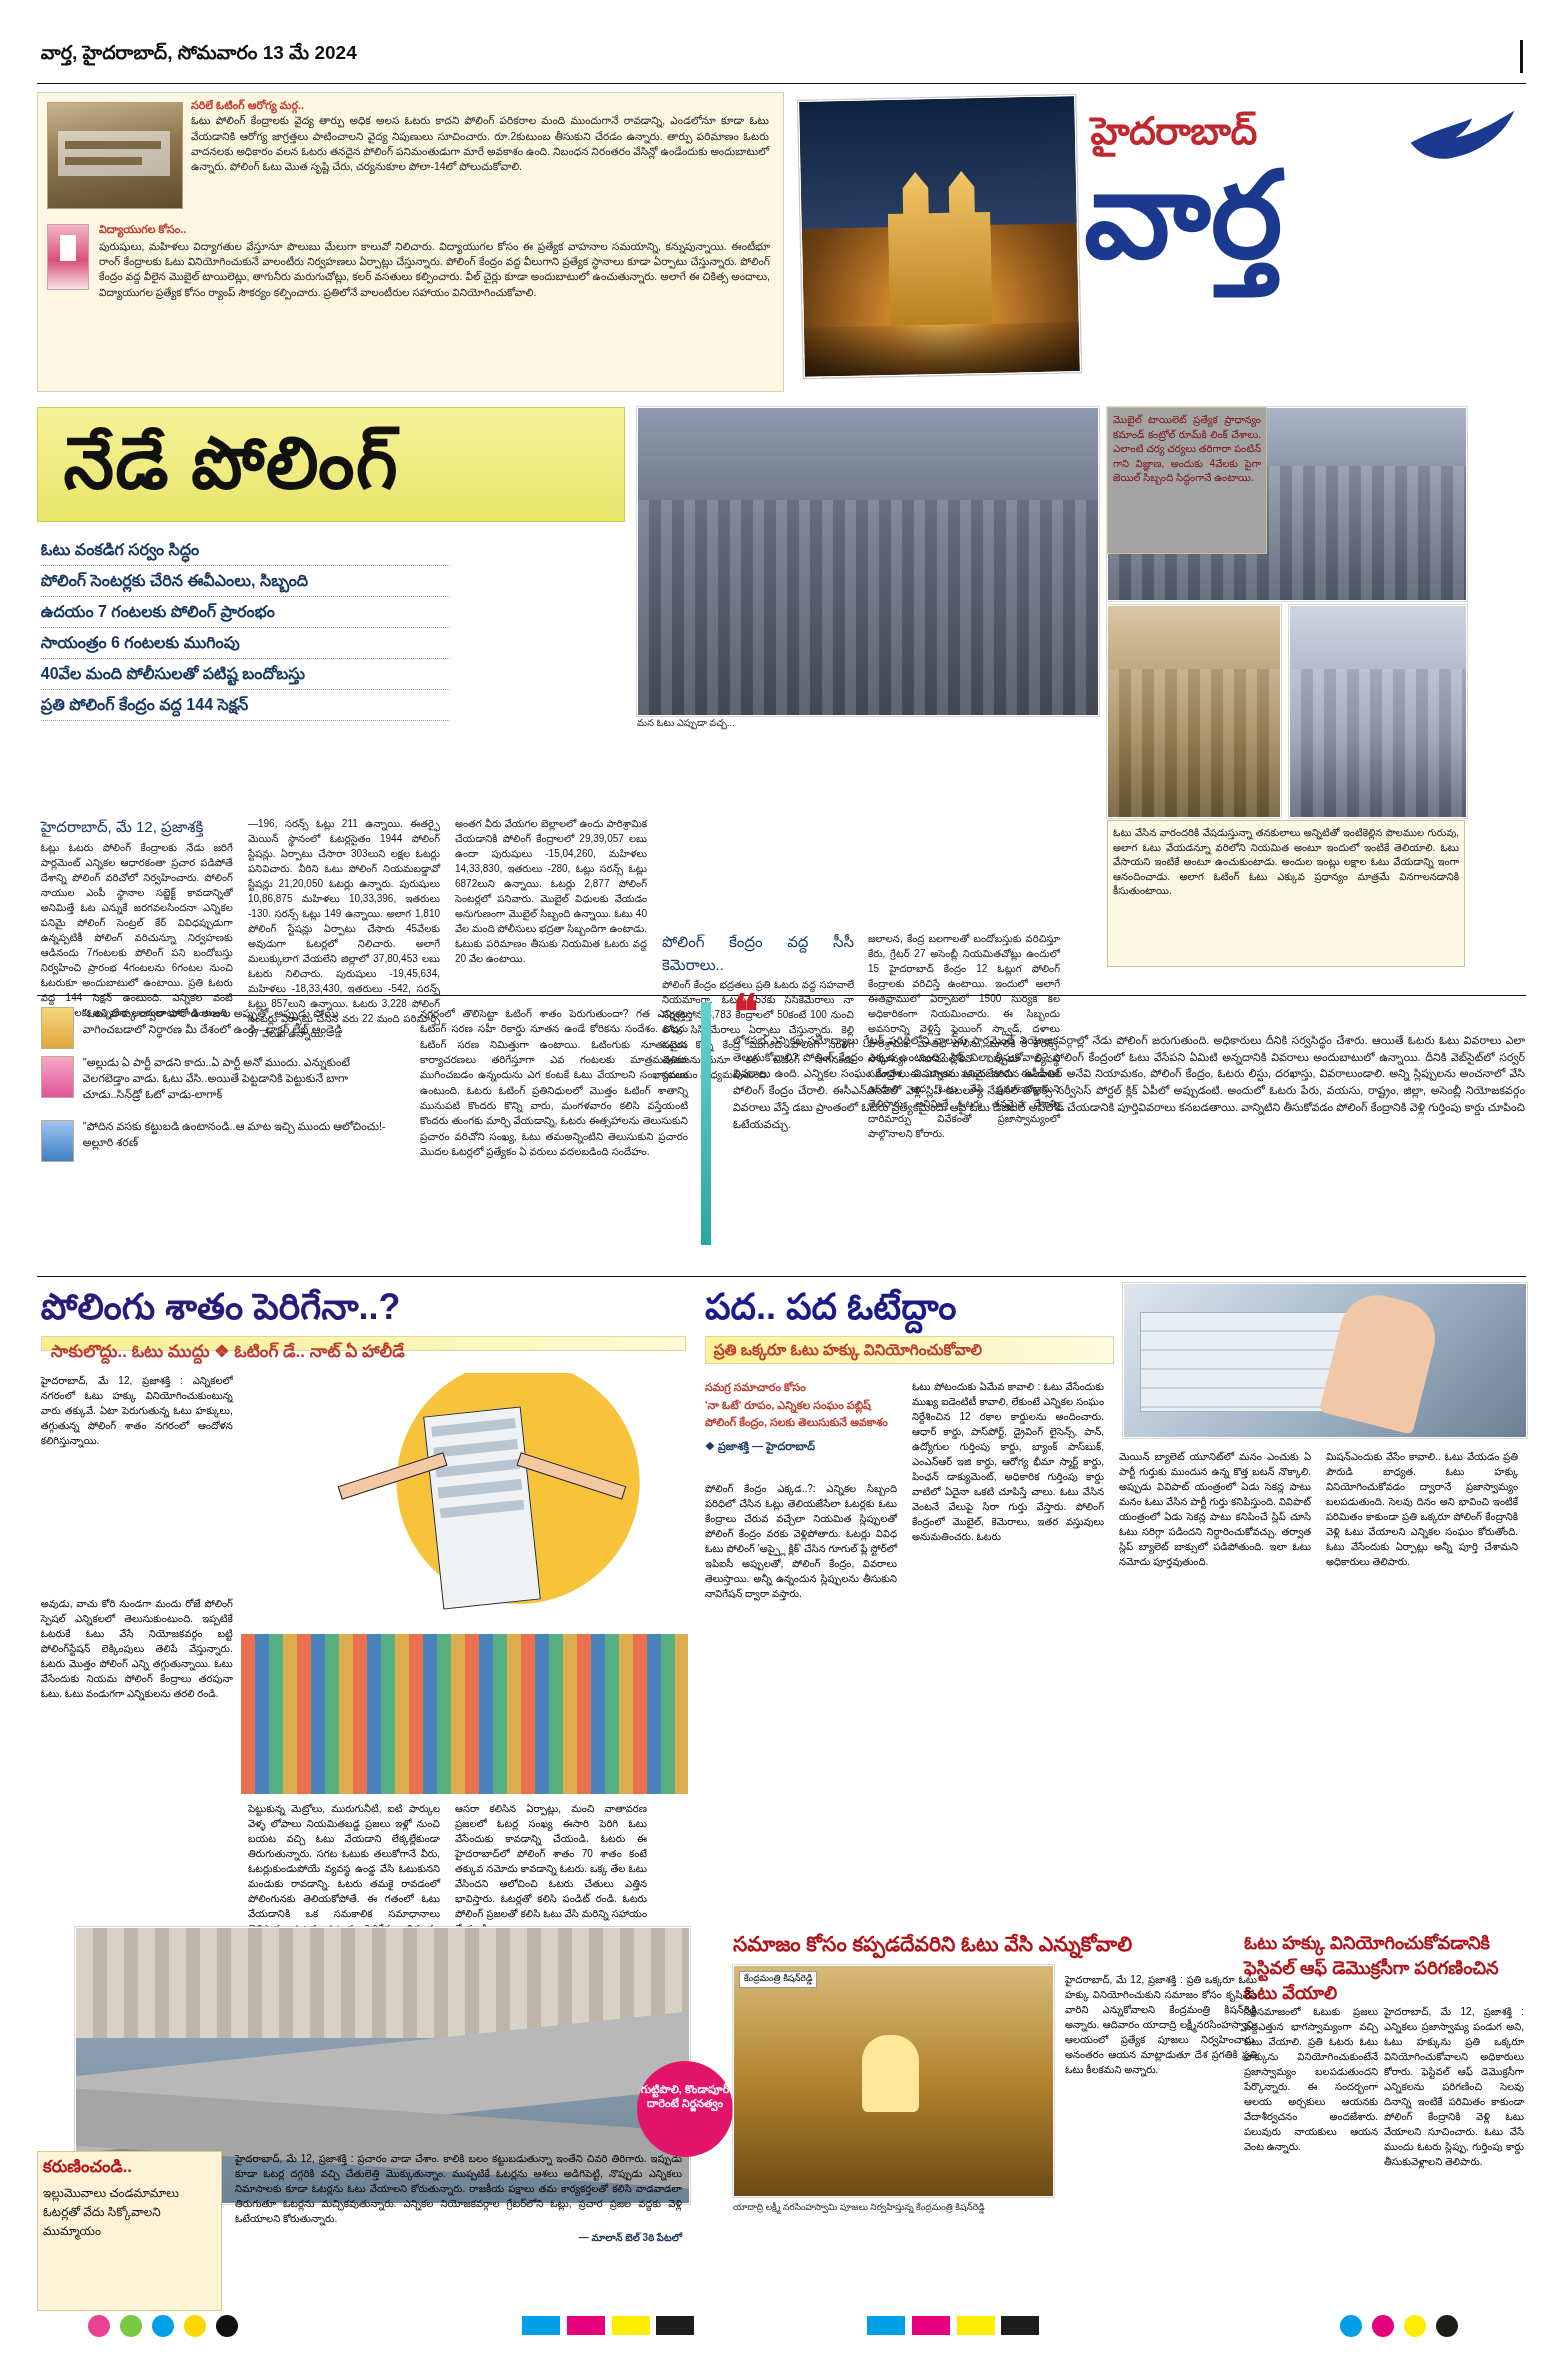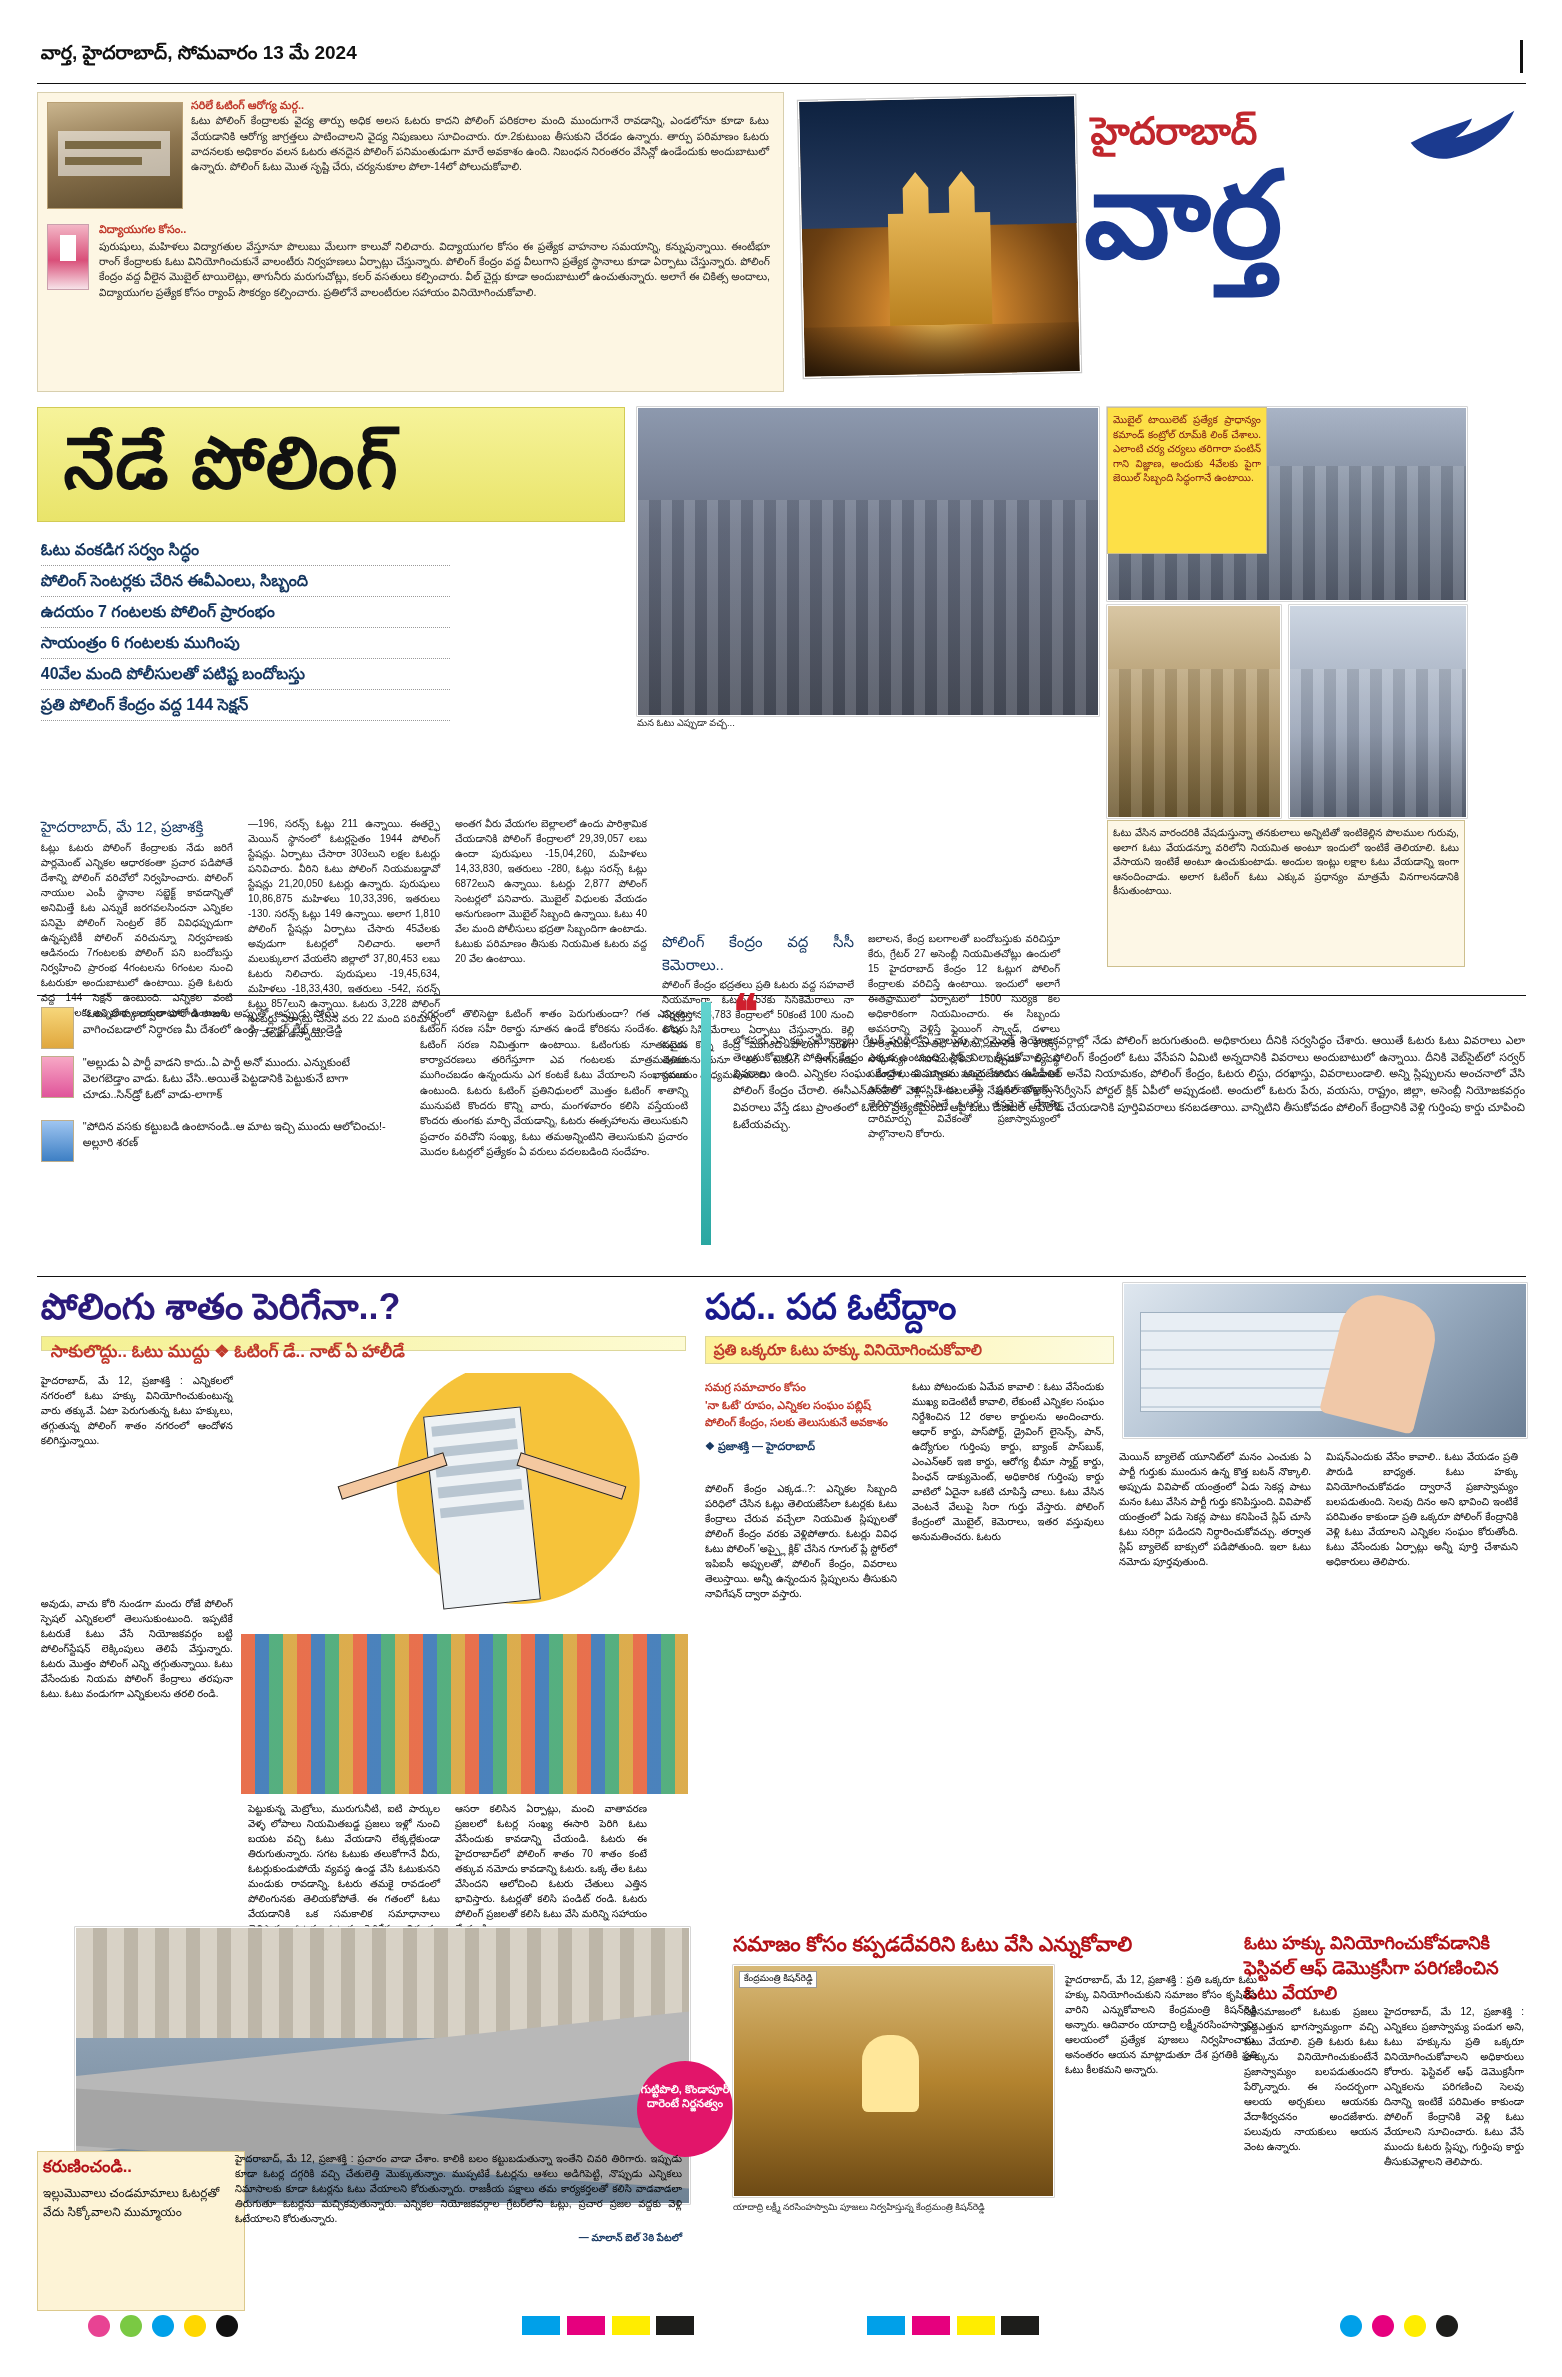--- a/index.html
+++ b/index.html
@@ -123,21 +123,21 @@
   }
   .photoD{
     position:absolute;left:1252px;top:198px;width:176px;height:211px;
     background:linear-gradient(180deg,#cdd6e2 0%,#97a2b5 60%,#5c6576 100%);
     border:1.3px solid #fff;box-shadow:0 0 0 0.6px #bbb;
   }
   .people{position:absolute;left:0;bottom:0;width:100%;height:70%;
     background:repeating-linear-gradient(90deg,rgba(255,255,255,.12) 0 11.5px, rgba(0,0,0,.10) 11.5px 23px);}
 
   .cream-note{
-    position:absolute;width:160px;background:#fde047;border:0.6px solid #cdbf8e;
+    position:absolute;width:160px;background:#a3a3a3;border:0.6px solid #cdbf8e;
     box-sizing:border-box;padding:5.1px;font-size:10px;line-height:1.45;color:#7b1113;
     text-align:justify;
   }
 
   .textcols{position:absolute;left:0;top:409px;width:1060px;}
   .col{position:absolute;top:0;width:192px;font-size:10px;line-height:1.5;color:#111;text-align:justify;}
   .colhead{font-weight:normal;color:#15365f;font-size:15px;display:block;margin-bottom:1.3px;}
 
   
   .quotes{position:absolute;left:0;top:958px;width:1489px;height:275px;border-top:1.3px solid #111;}
@@ -219,21 +219,21 @@
     border:1.3px solid #fff;box-shadow:0 0 0 0.6px #bbb;overflow:hidden;
   }
   .templephoto .lamp{position:absolute;left:40%;top:30%;width:57px;height:77px;background:#ffe79a;border-radius:25.5px 25.5px 6.4px 6.4px;}
 
   .lower-h{position:absolute;left:696px;top:6.4px;width:485px;font-size:20.4px;font-weight:bold;color:#b31217;}
   .lower-h2{position:absolute;left:1207px;top:6.4px;width:281px;font-size:18px;font-weight:bold;color:#b31217;}
   .lowercol{position:absolute;top:45px;width:192px;font-size:10px;line-height:1.5;text-align:justify;}
 
   
   .karun{
-    position:absolute;left:0;top:2114px;width:208px;height:160px;
+    position:absolute;left:0;top:2114px;width:185px;height:160px;
     background:#fdf3d6;border:0.6px solid #dcc98c;box-sizing:border-box;padding:5.1px;
   }
   .karun h4{margin:0 0 3.8px 0;font-size:16.6px;color:#b31217;}
   .karun p{margin:0;font-size:12px;line-height:1.6;color:#111;}
   .karunbody{position:absolute;left:198px;top:2114px;width:447px;font-size:10px;line-height:1.5;text-align:justify;}
   .byline{text-align:right;font-weight:bold;color:#15365f;margin-top:3.8px;}
 
   
   .colorbar{position:absolute;left:0;bottom:0;width:1489px;height:29px;}
   .colorbar .sw{position:absolute;top:3.8px;width:22px;height:22px;border-radius:50%;}

